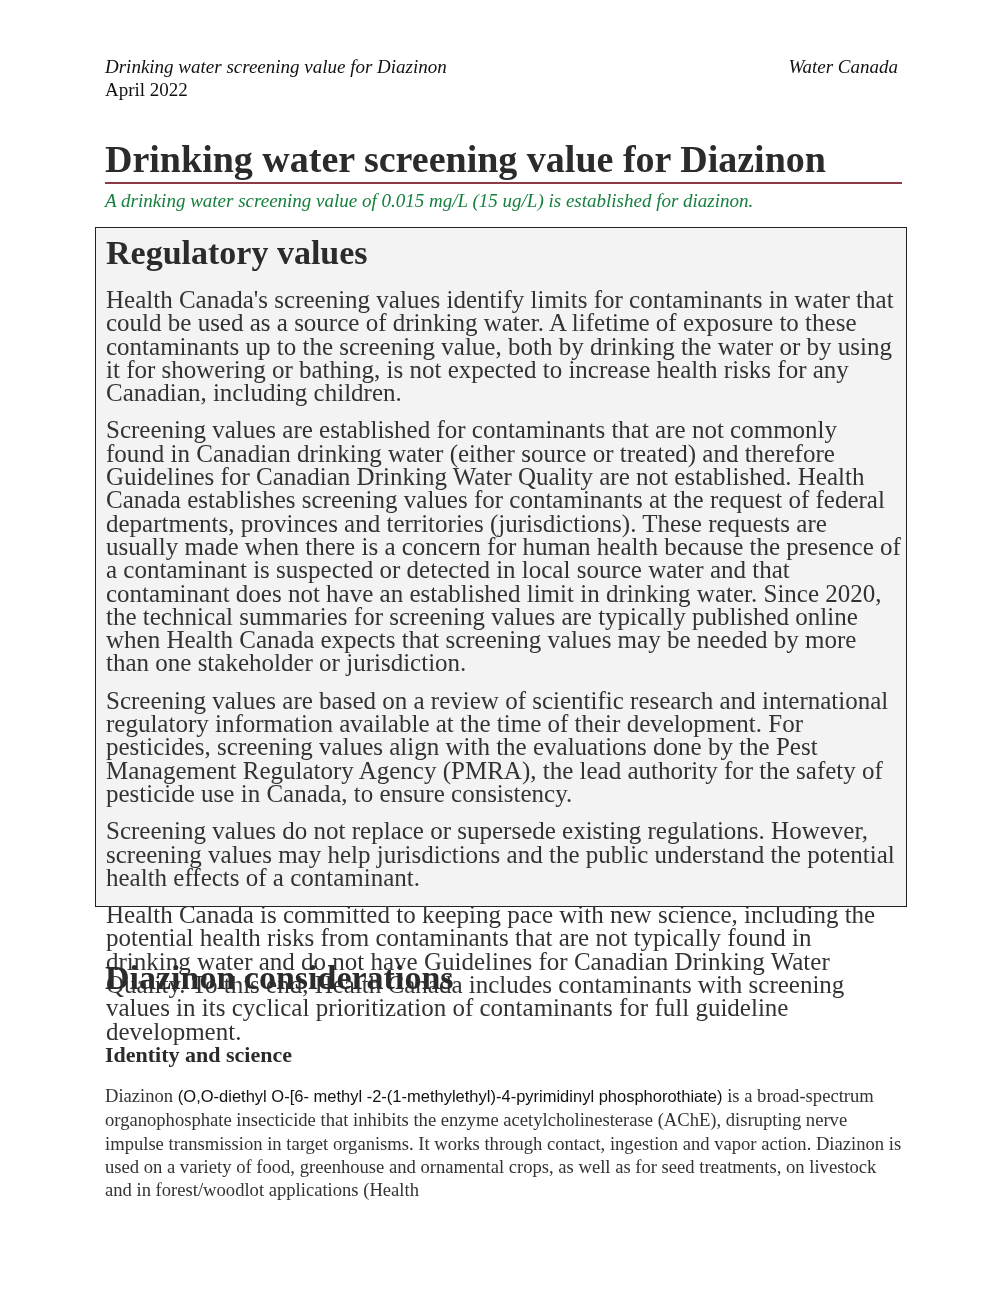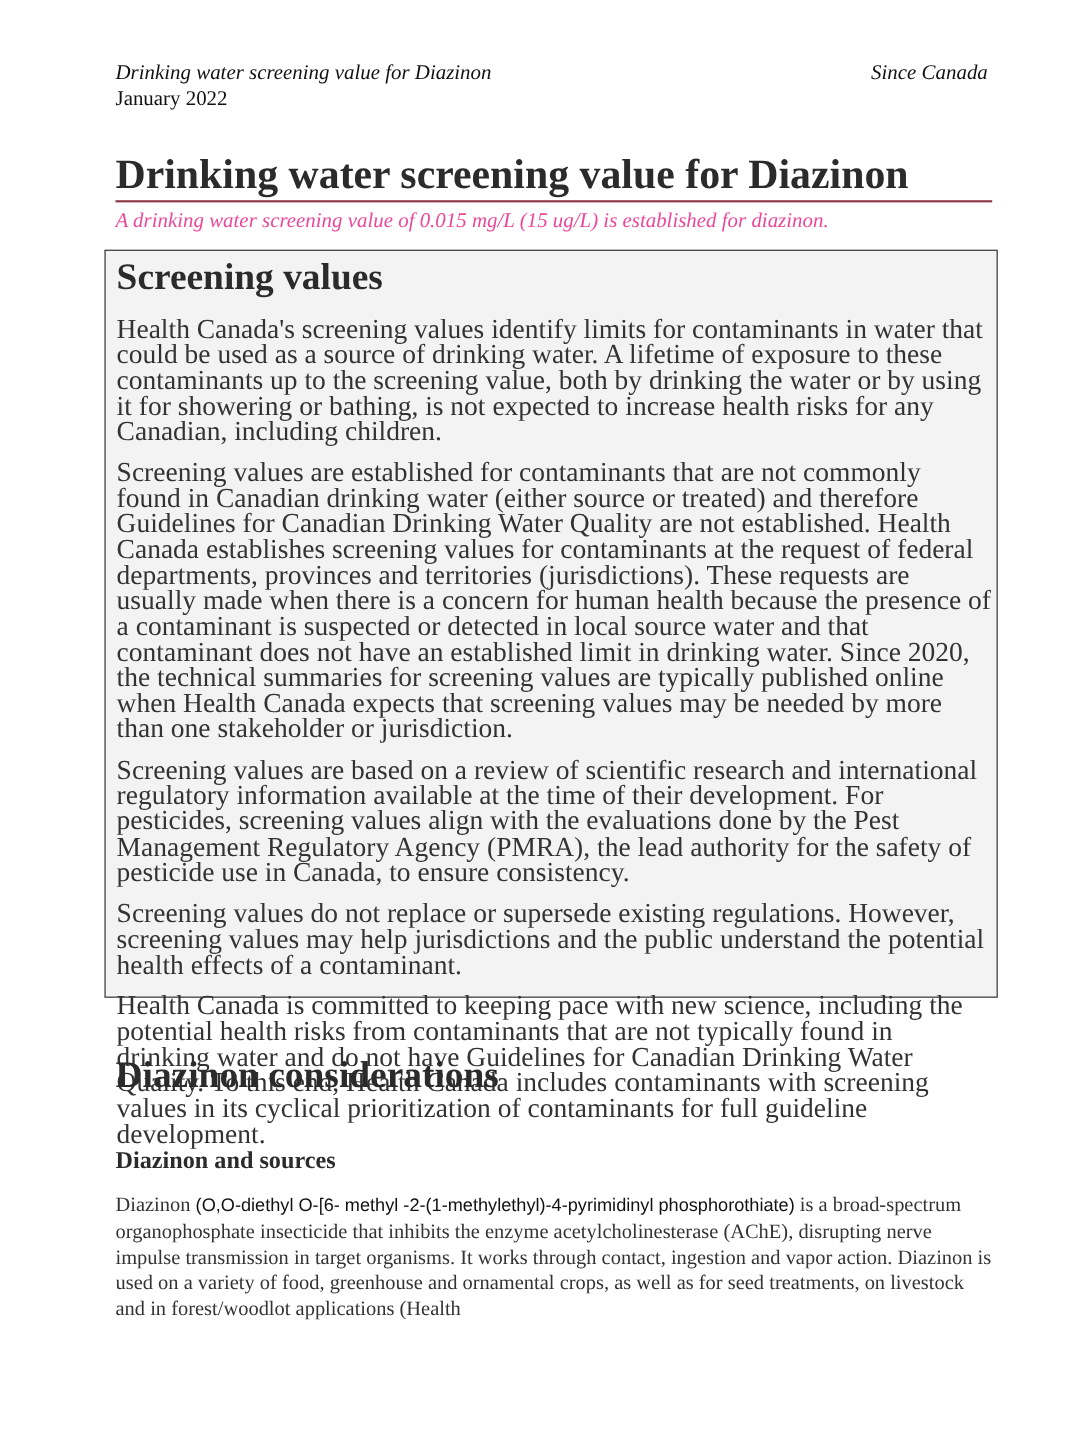--- a/index.html
+++ b/index.html
@@ -4,49 +4,49 @@
 <style>
   html, body { margin: 0; padding: 0; background: #ffffff; }
   body { width: 988px; height: 1300px; position: relative; overflow: hidden;
          font-family: "Liberation Serif", "DejaVu Serif", serif; color: #333333; }
   .hdr-left { position: absolute; left: 105px; top: 55px; font-size: 19px; line-height: 23px; color: #111; }
   .hdr-left .it { font-style: italic; }
   .hdr-right { position: absolute; right: 90px; top: 55px; font-size: 19px; font-style: italic; color: #111; line-height: 23px; }
   .title { position: absolute; left: 105px; top: 136px; width: 797px; margin: 0;
            font-size: 38px; font-weight: bold; color: #2b2b2b; line-height: 46px;
            border-bottom: 2px solid #8c3a48; padding-bottom: 0; }
-  .subtitle { position: absolute; left: 105px; top: 189px; font-size: 19px; font-style: italic; color: #ec4899; line-height: 24px; }
+  .subtitle { position: absolute; left: 105px; top: 189px; font-size: 19px; font-style: italic; color: #15803d; line-height: 24px; }
   .box { position: absolute; left: 95px; top: 227px; width: 812px; height: 680px;
          background: #f3f3f3; border: 1px solid #222; box-sizing: border-box; }
   .box h2 { position: absolute; left: 10px; top: 4px; margin: 0; font-size: 34px; font-weight: bold; color: #2b2b2b; line-height: 42px; }
   .box .paras { position: absolute; left: 10px; top: 60px; width: 795px; }
   .box p { margin: 0 0 14px 0; font-size: 25px; line-height: 23.3px; color: #333; }
   .h-exp { position: absolute; left: 105px; top: 955px; margin: 0; font-size: 34px; font-weight: bold; color: #2b2b2b; line-height: 46px; }
   .h-id { position: absolute; left: 105px; top: 1040px; margin: 0; font-size: 22px; font-weight: bold; color: #2b2b2b; line-height: 30px; }
   .p-id { position: absolute; left: 105px; top: 1084px; width: 800px; margin: 0; font-size: 18.6px; line-height: 23.3px; color: #333; }
   .chem { font-family: "Liberation Sans", "DejaVu Sans", sans-serif; font-size: 16.5px; color: #111; }
 </style>
 </head>
 <body>
 
 <div class="hdr-left">
   <div class="it">Drinking water screening value for Diazinon</div>
-  <div>January 2022</div>
+  <div>April 2022</div>
 </div>
-<div class="hdr-right">Since Canada</div>
+<div class="hdr-right">Water Canada</div>
 
 <h1 class="title">Drinking water screening value for Diazinon</h1>
 <div class="subtitle">A drinking water screening value of 0.015 mg/L (15 ug/L) is established for diazinon.</div>
 
 <div class="box">
-  <h2>Screening values</h2>
+  <h2>Regulatory values</h2>
   <div class="paras">
     <p>Health Canada's screening values identify limits for contaminants in water that could be used as a source of drinking water. A lifetime of exposure to these contaminants up to the screening value, both by drinking the water or by using it for showering or bathing, is not expected to increase health risks for any Canadian, including children.</p>
     <p>Screening values are established for contaminants that are not commonly found in Canadian drinking water (either source or treated) and therefore Guidelines for Canadian Drinking Water Quality are not established. Health Canada establishes screening values for contaminants at the request of federal departments, provinces and territories (jurisdictions). These requests are usually made when there is a concern for human health because the presence of a contaminant is suspected or detected in local source water and that contaminant does not have an established limit in drinking water. Since 2020, the technical summaries for screening values are typically published online when Health Canada expects that screening values may be needed by more than one stakeholder or jurisdiction.</p>
     <p>Screening values are based on a review of scientific research and international regulatory information available at the time of their development. For pesticides, screening values align with the evaluations done by the Pest Management Regulatory Agency (PMRA), the lead authority for the safety of pesticide use in Canada, to ensure consistency.</p>
     <p>Screening values do not replace or supersede existing regulations. However, screening values may help jurisdictions and the public understand the potential health effects of a contaminant.</p>
     <p>Health Canada is committed to keeping pace with new science, including the potential health risks from contaminants that are not typically found in drinking water and do not have Guidelines for Canadian Drinking Water Quality. To this end, Health Canada includes contaminants with screening values in its cyclical prioritization of contaminants for full guideline development.</p>
   </div>
 </div>
 
 <h2 class="h-exp">Diazinon considerations</h2>
-<h3 class="h-id">Diazinon and sources</h3>
+<h3 class="h-id">Identity and science</h3>
 <p class="p-id"><span>Diazinon </span><span class="chem">(O,O-diethyl O-[6- methyl -2-(1-methylethyl)-4-pyrimidinyl phosphorothiate)</span><span> is a broad-spectrum organophosphate insecticide that inhibits the enzyme acetylcholinesterase (AChE), disrupting nerve impulse transmission in target organisms. It works through contact, ingestion and vapor action. Diazinon is used on a variety of food, greenhouse and ornamental crops, as well as for seed treatments, on livestock and in forest/woodlot applications (Health</span></p>
 
 </body></html>

